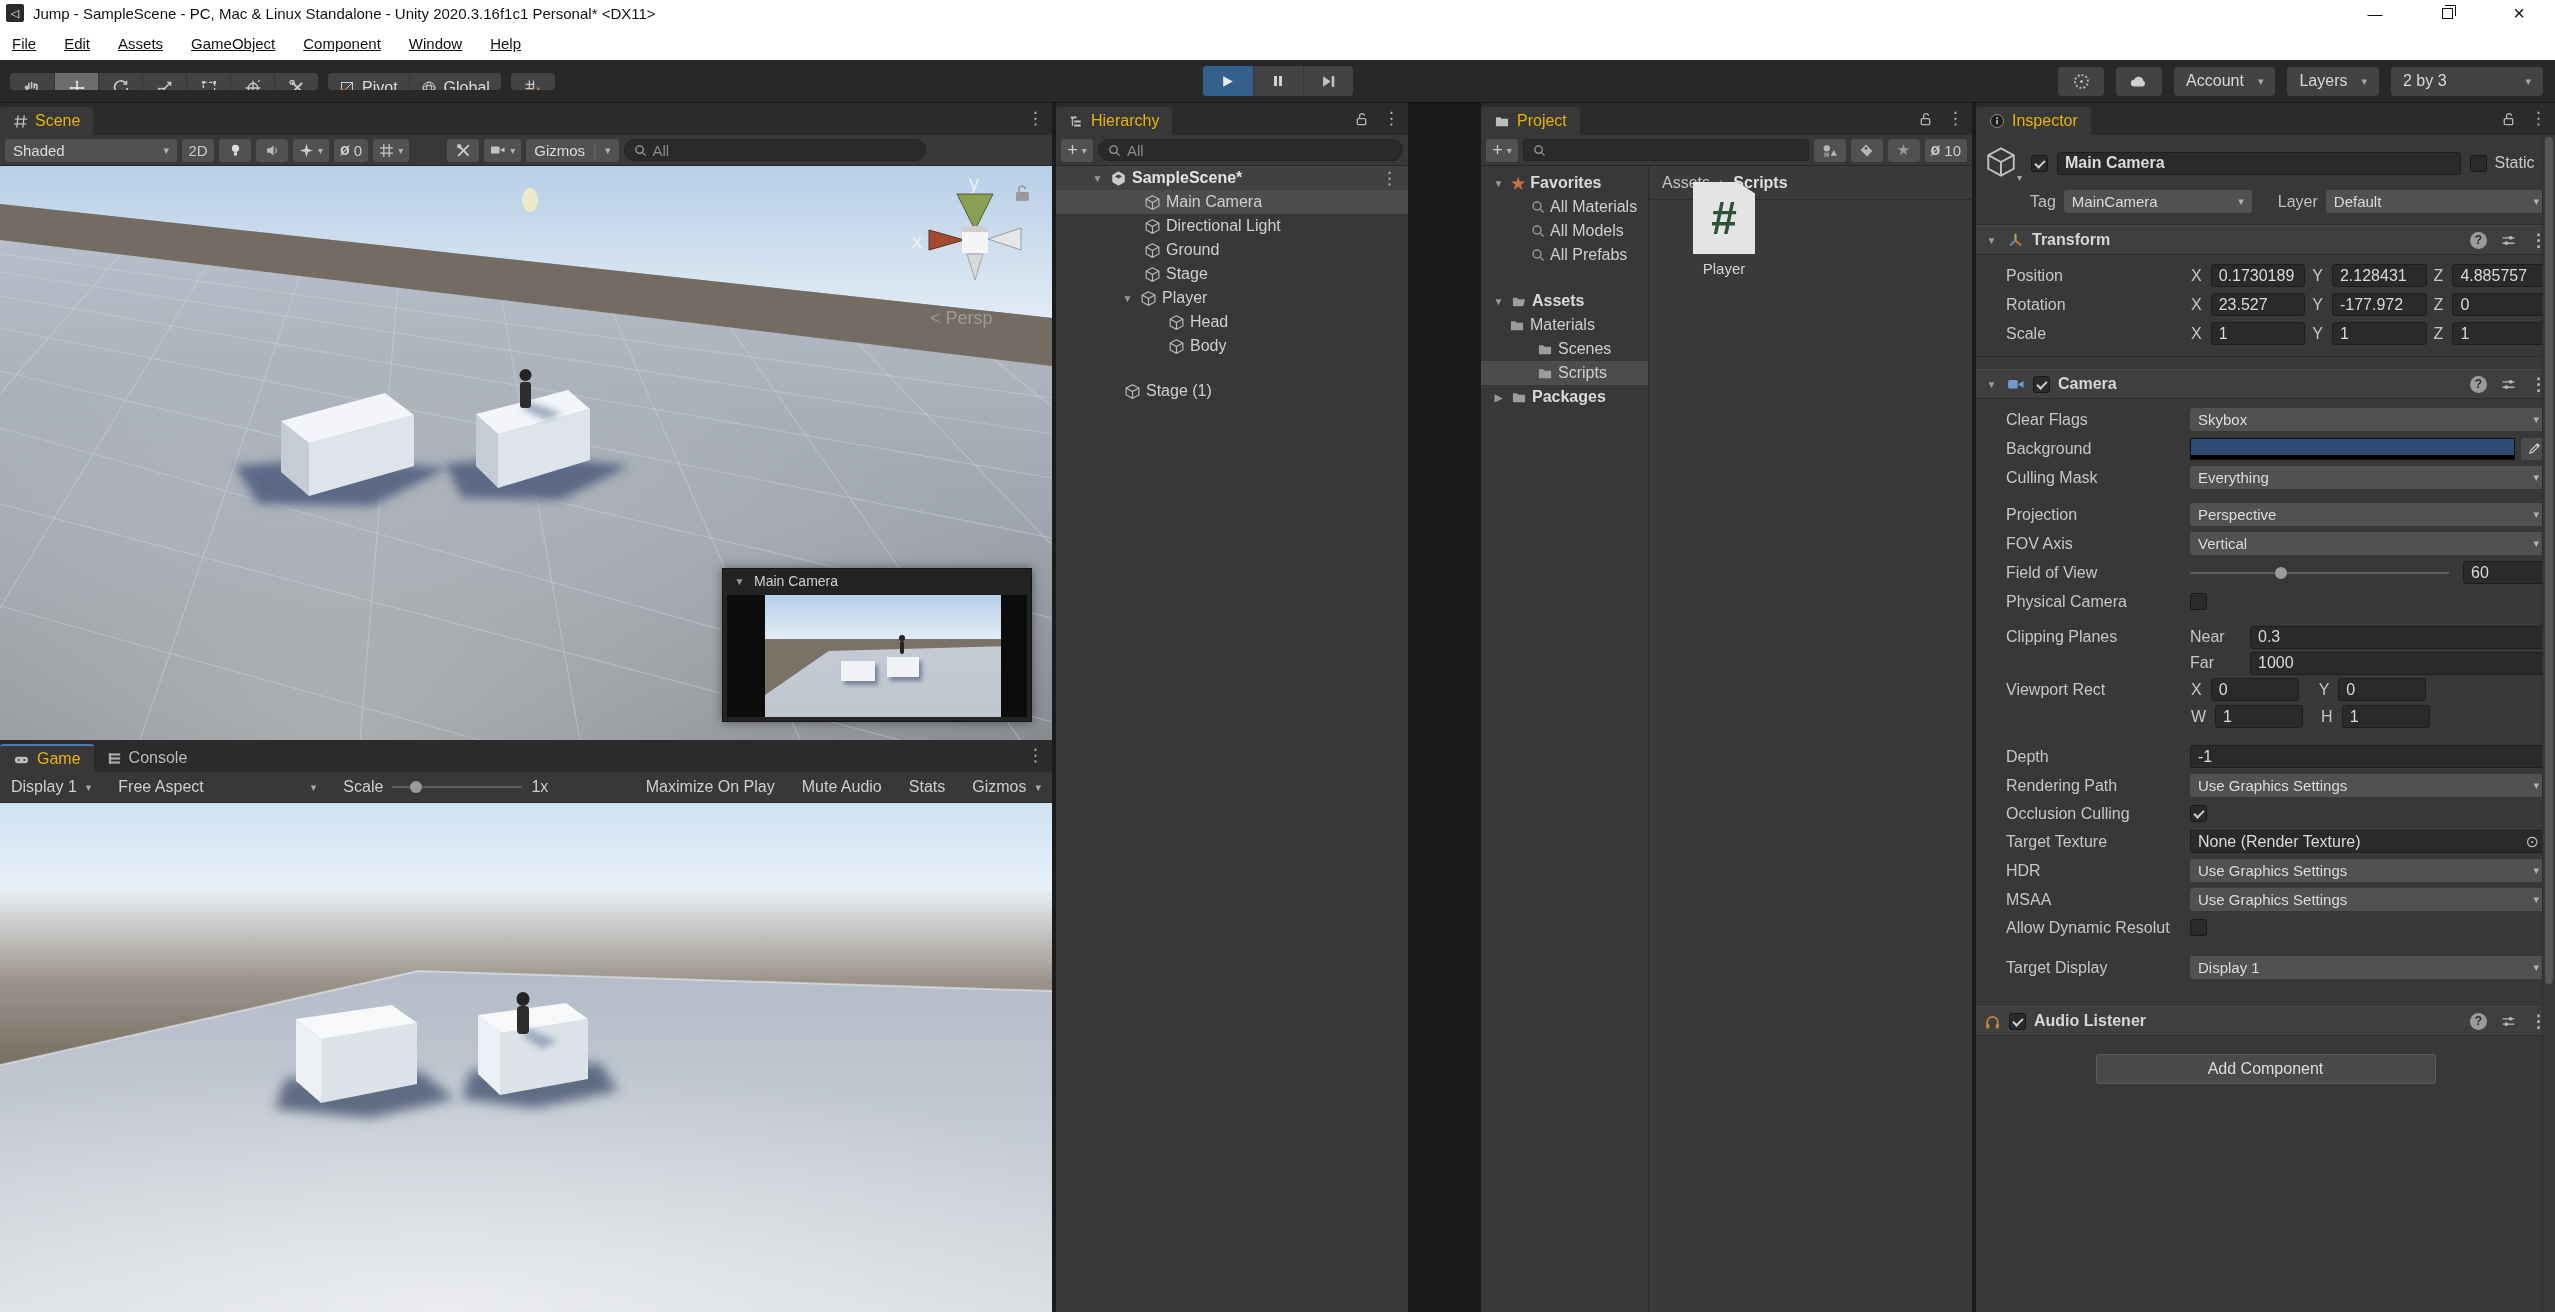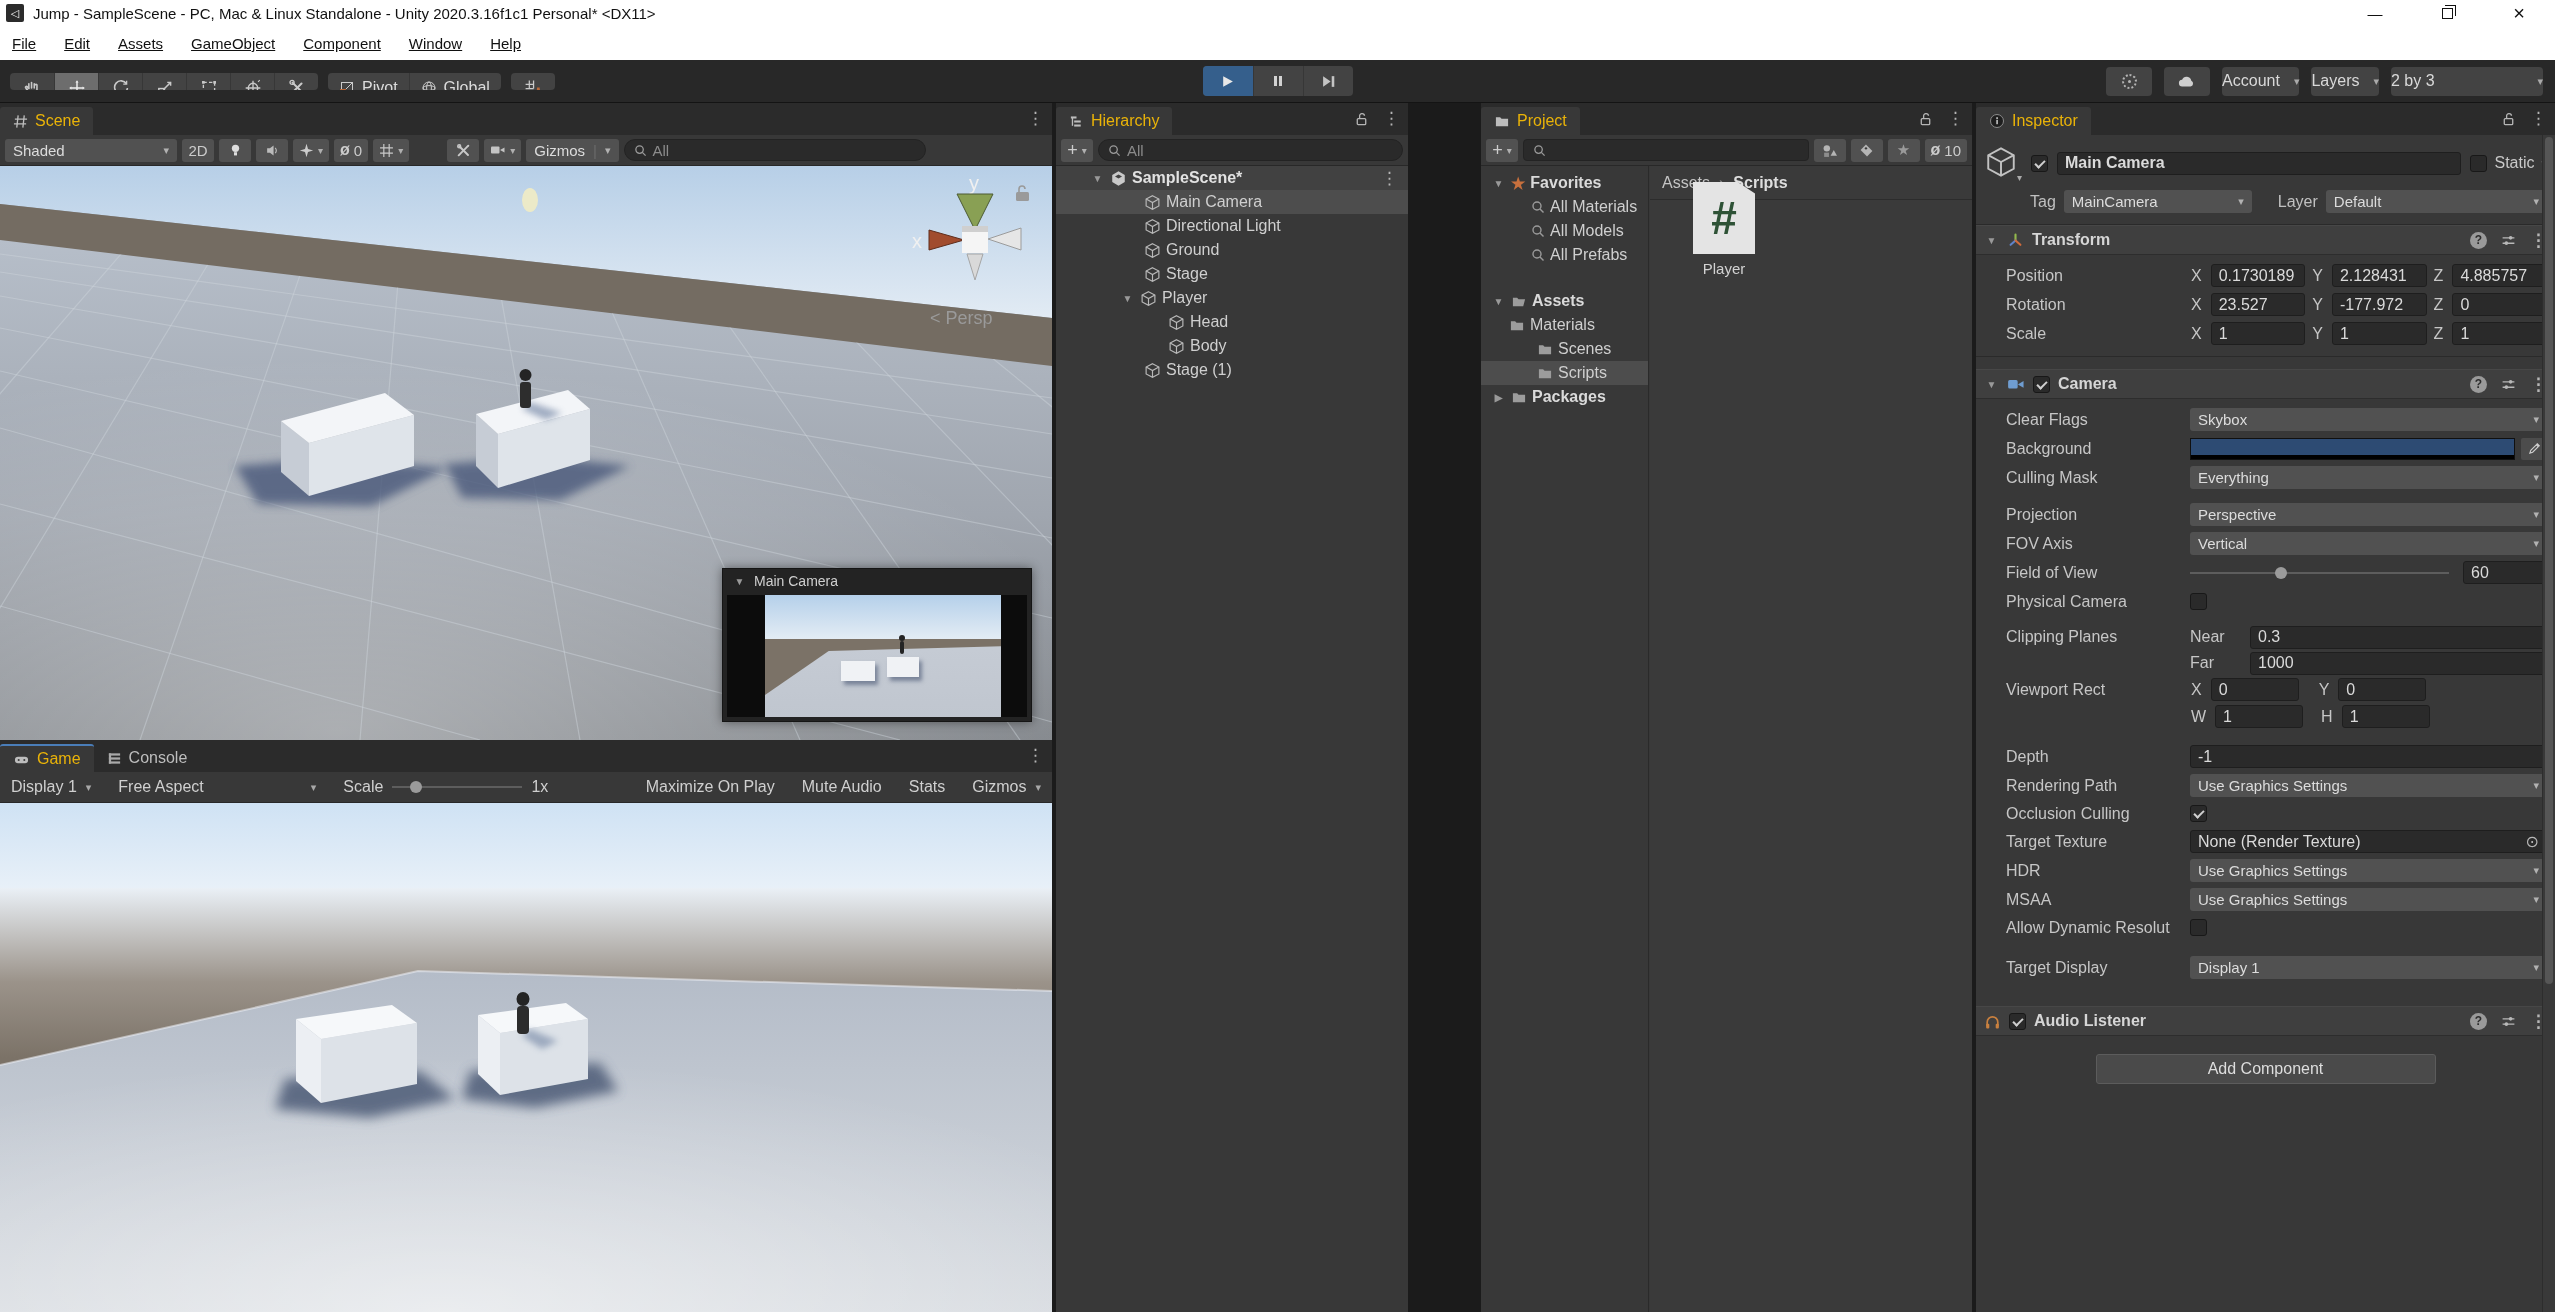--- a/index.html
+++ b/index.html
@@ -21,21 +21,21 @@
 .tgroup{display:flex;background:#434343;border-radius:4px;margin-left:10px;overflow:hidden;height:17px;}
 .tbtn{width:44px;height:30px;display:flex;align-items:center;justify-content:center;}
 .tbtn.sel{background:#6d6d6d;}
 .tbtn+.tbtn{border-left:1px solid #373737;}
 .lblbtn{display:flex;align-items:center;gap:7px;padding:0 11px;height:30px;color:#dcdcdc;font-size:16px;}
 .lblbtn+.lblbtn{border-left:1px solid #373737;}
 .playwrap{position:absolute;left:50%;top:6px;transform:translateX(-50%);display:flex;background:#434343;border-radius:4px;overflow:hidden;height:30px;}
 .pbtn{width:50px;height:30px;display:flex;align-items:center;justify-content:center;}
 .pbtn+.pbtn{border-left:1px solid #373737;}
 .rightctl{margin-left:auto;display:flex;gap:12px;margin-right:12px;align-items:center;}
-.ddbtn{display:flex;align-items:center;gap:14px;background:#434343;border-radius:4px;height:29px;padding:0 0;font-size:16px;color:#d9d9d9;}
+.ddbtn{display:flex;align-items:center;gap:14px;background:#434343;border-radius:4px;height:29px;padding:0 12px;font-size:16px;color:#d9d9d9;}
 .ddbtn .cr{font-size:11px;color:#aaa;}
 .iconbtn{width:46px;height:29px;background:#434343;border-radius:4px;display:flex;align-items:center;justify-content:center;}
 .dotcirc{width:15px;height:15px;border:2px dotted #b5b5b5;border-radius:50%;position:relative;}
 .dotcirc::after{content:"";position:absolute;left:4px;top:4px;width:3px;height:3px;background:#b5b5b5;border-radius:50%;}
 
 .main{position:absolute;top:103px;left:0;right:0;bottom:0;background:#1b1b1b;}
 .panel{position:absolute;top:0;bottom:0;background:#383838;overflow:hidden;}
 #leftcol{left:0;width:1052px;background:#383838;}
 #hier{left:1056px;width:352px;}
 #proj{left:1481px;width:491px;}
@@ -661,21 +661,21 @@
             </svg>
           <span>Head</span>
         </div>
         <div class="hrow" style="padding-left:112px;">
           <svg width="17" height="17" viewBox="0 0 16 16" fill="none" stroke="#b9b9b9" stroke-width="1.1">
               <path d="M8 1.6 14 4.8V11.2L8 14.4 2 11.2V4.8Z"></path>
               <path d="M2 4.8 8 8l6-3.2M8 8v6.4"></path>
             </svg>
           <span>Body</span>
         </div>
-        <div class="hrow" style="padding-left:88px;">
+        <div class="hrow" style="padding-left:68px;margin-top:21px;">
           <svg width="17" height="17" viewBox="0 0 16 16" fill="none" stroke="#b9b9b9" stroke-width="1.1">
               <path d="M8 1.6 14 4.8V11.2L8 14.4 2 11.2V4.8Z"></path>
               <path d="M2 4.8 8 8l6-3.2M8 8v6.4"></path>
             </svg>
           <span>Stage (1)</span>
         </div>
       </div>
     </div>
 
     <div class="panel" id="proj">

